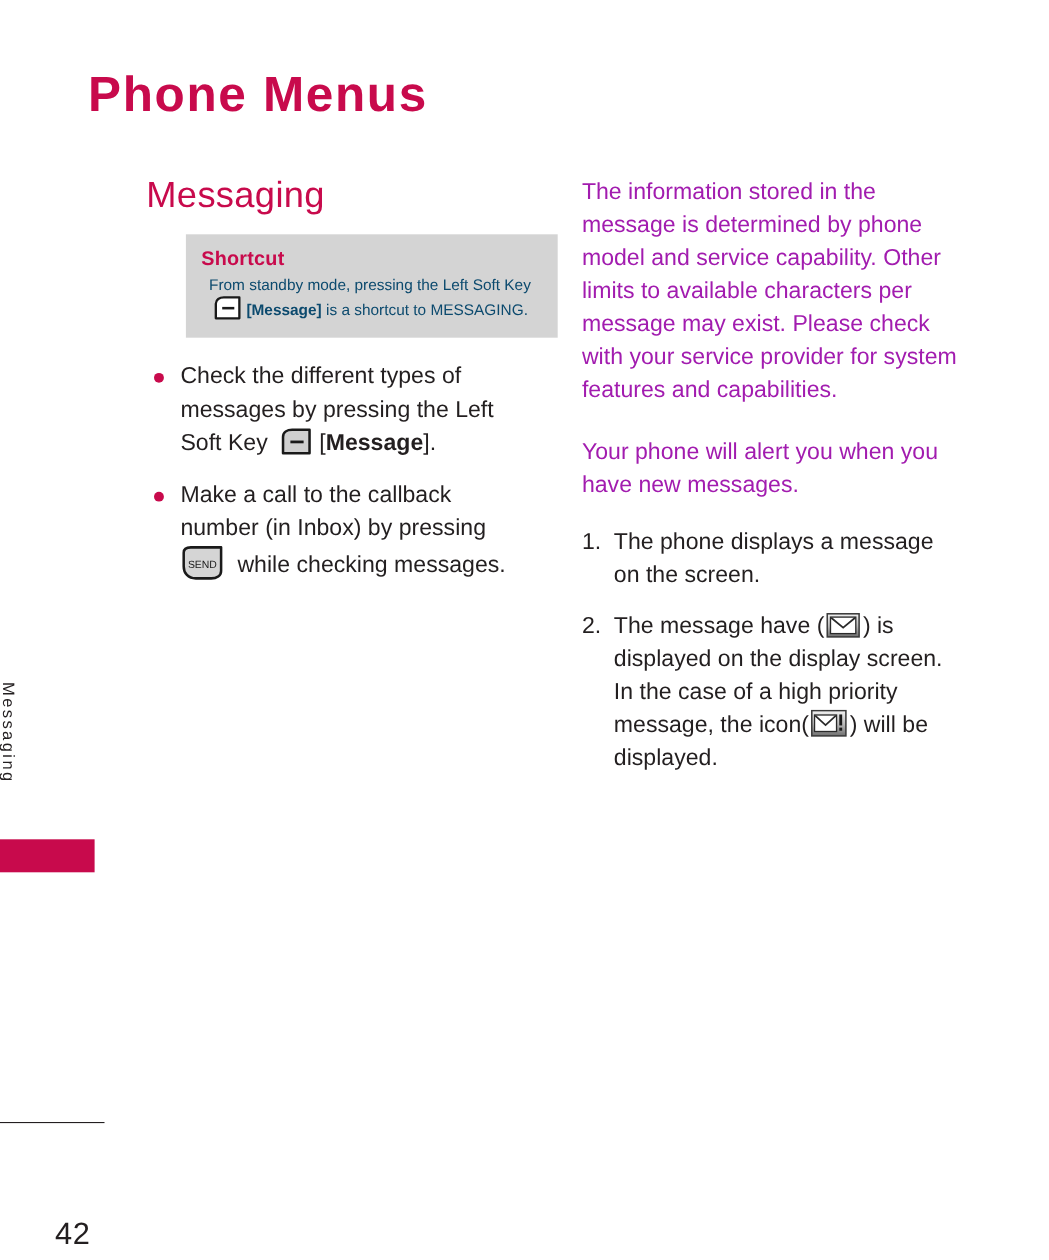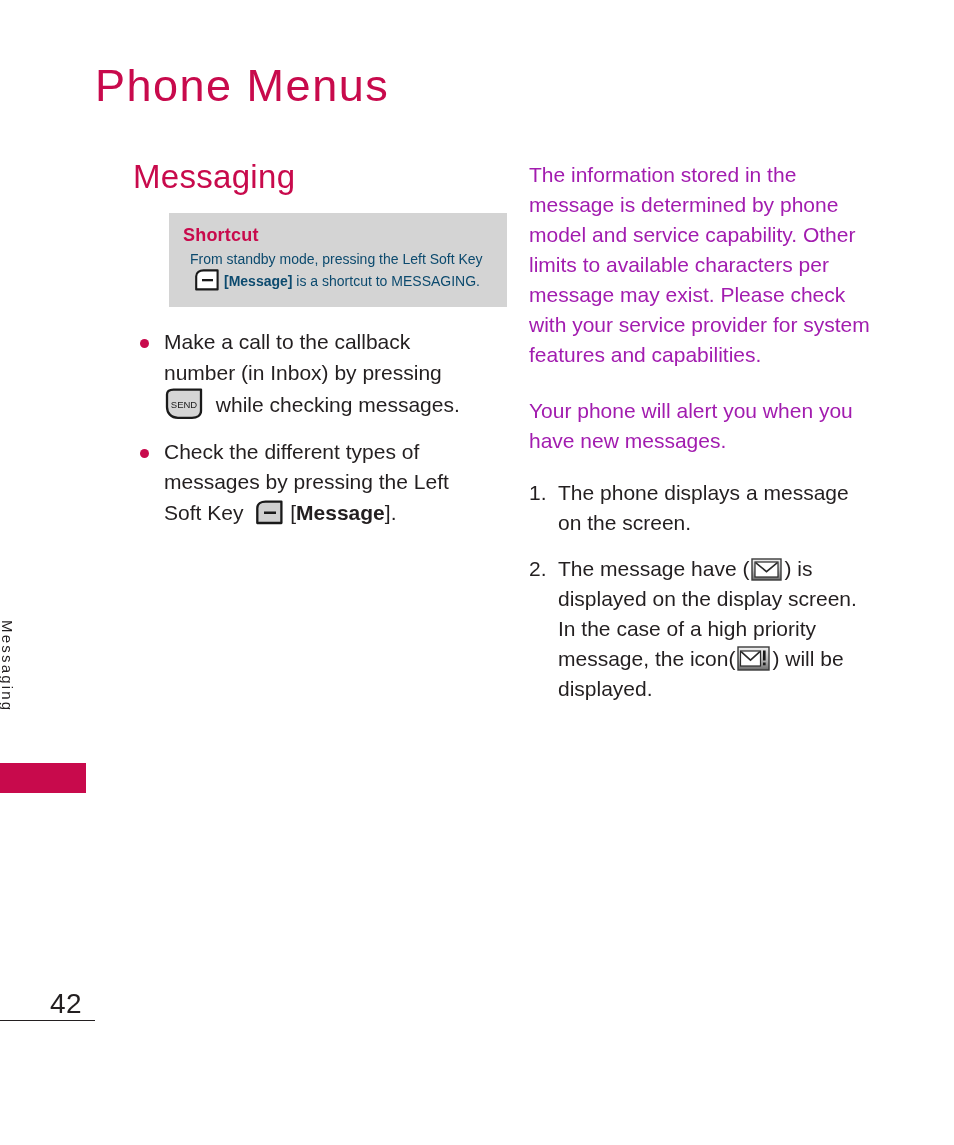--- a/index.html
+++ b/index.html
@@ -50,33 +50,33 @@
     position: absolute;
     left: 0;
     top: 1020px;
     width: 95px;
     height: 1px;
     background: #231f20;
   }
   #page-number {
     position: absolute;
     left: 50px;
-    top: 988px;
+    top: 1106px;
     font-size: 28px;
     color: #231f20;
     letter-spacing: 0.5px;
   }
 
   
   #page-title {
     position: absolute;
-    left: 95px;
+    left: 80px;
     top: 60px;
     font-size: 45px;
-    font-weight: normal;
+    font-weight: bold;
     color: #c80a4c;
     letter-spacing: 1.5px;
     margin: 0;
   }
 
   
   .column {
     position: absolute;
     top: 160px;
     width: 348px;
@@ -220,38 +220,38 @@
         </svg>
       </span><b>[Message]</b>
       <span>is a shortcut to MESSAGING.</span>
     </div>
   </div>
 
 
   <ul class="bullet-list">
 
     <li>
+      <span>Check the different types of messages by pressing the Left Soft Key</span>
+      <span class="icon-inline icon-softkey-lg">
+        <svg viewBox="0 0 29 25" width="29" height="25" xmlns="http://www.w3.org/2000/svg">
+          <path d="M2.3,8.2 C2.3,3.8 6.2,1.6 10.6,1.6 L26.4,1.6 L26.4,23.0 L2.3,23.0 Z" fill="#d0d0d0" stroke="#1a1a1a" stroke-width="2.3" stroke-linejoin="round"></path>
+          <rect x="9" y="11.5" width="12" height="2.5" fill="#1a1a1a"></rect>
+        </svg>
+      </span><span>[</span><b>Message</b><span>].</span>
+    </li>
+
+    <li>
       <span>Make a call to the callback number (in Inbox) by pressing</span>
       <span class="icon-inline icon-send">
         <svg viewBox="0 0 40 32" width="40" height="32" xmlns="http://www.w3.org/2000/svg">
           <path d="M3.0,6.5 C3.0,3.0 6.0,1.6 9.5,1.6 L37.0,1.6 L37.0,23.0 C37.0,27.3 33.0,29.8 28.0,29.8 L14.0,29.8 C7.0,29.8 3.0,25.0 3.0,19.0 Z" fill="#d5d5d5" stroke="#1a1a1a" stroke-width="2.3" stroke-linejoin="round"></path>
           <text x="20" y="17.5" font-family="'Liberation Sans', sans-serif" font-size="9.5" fill="#1a1a1a" text-anchor="middle" dominant-baseline="middle">SEND</text>
         </svg>
       </span>
       <span>while checking messages.</span>
-    </li>
-
-    <li>
-      <span>Check the different types of messages by pressing the Left Soft Key</span>
-      <span class="icon-inline icon-softkey-lg">
-        <svg viewBox="0 0 29 25" width="29" height="25" xmlns="http://www.w3.org/2000/svg">
-          <path d="M2.3,8.2 C2.3,3.8 6.2,1.6 10.6,1.6 L26.4,1.6 L26.4,23.0 L2.3,23.0 Z" fill="#d0d0d0" stroke="#1a1a1a" stroke-width="2.3" stroke-linejoin="round"></path>
-          <rect x="9" y="11.5" width="12" height="2.5" fill="#1a1a1a"></rect>
-        </svg>
-      </span><span>[</span><b>Message</b><span>].</span>
     </li>
 
   </ul>
 </div>
 
 <div class="column" id="col-right">
 
   <p class="body-text" style="margin-bottom:26px;">The information stored in the message is determined by phone model and service capability. Other limits to available characters per message may exist. Please check with your service provider for system features and capabilities.</p>
 
 

